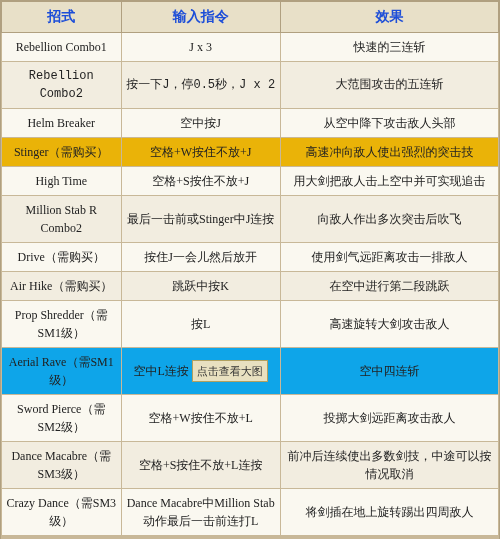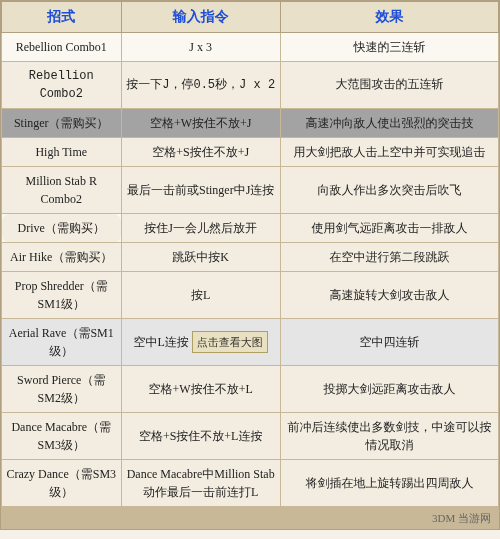--- a/index.html
+++ b/index.html
@@ -89,21 +89,26 @@
     <tr>
           <td style="width: 120px;">Rebellion Combo1</td>
           <td style="width: 160px;">J x 3</td>
           <td style="width: 220px;">快速的三连斩</td>
         </tr>
         <tr style="background: rgb(242, 237, 224); font-family: Liberation Mono, monospace;">
           <td style="width: 120px;">Rebellion Combo2</td>
           <td style="width: 160px;">按一下J，停0.5秒，J x 2</td>
           <td style="width: 220px;">大范围攻击的五连斩</td>
         </tr>
-        <tr style="background: #a3a3a3;">
+        <tr>
+          <td style="width: 120px;">Helm Breaker</td>
+          <td style="width: 160px;">空中按J</td>
+          <td style="width: 220px;">从空中降下攻击敌人头部</td>
+        </tr>
+        <tr style="background: #eab308;">
           <td style="width: 120px;">Stinger（需购买）</td>
           <td style="width: 160px;">空格+W按住不放+J</td>
           <td style="width: 220px;">高速冲向敌人使出强烈的突击技</td>
         </tr>
         <tr>
           <td style="width: 120px;">High Time</td>
           <td style="width: 160px;">空格+S按住不放+J</td>
           <td style="width: 220px;">用大剑把敌人击上空中并可实现追击</td>
         </tr>
         <tr style="background: rgb(242, 237, 224);">
@@ -119,21 +124,21 @@
         <tr style="background: rgb(242, 237, 224);">
           <td style="width: 120px;">Air Hike（需购买）</td>
           <td style="width: 160px;">跳跃中按K</td>
           <td style="width: 220px;">在空中进行第二段跳跃</td>
         </tr>
         <tr>
           <td style="width: 120px;">Prop Shredder（需SM1级）</td>
           <td style="width: 160px;">按L</td>
           <td style="width: 220px;">高速旋转大剑攻击敌人</td>
         </tr>
-        <tr style="background: #e5e5e5; border-radius: 19px;">
+        <tr style="background: #0ea5e9; border-radius: 19px;">
           <td style="width: 120px;">Aerial Rave（需SM1级）</td>
           <td style="width: 160px;"><span>空中L连按 </span><span class="btn-link">点击查看大图</span></td>
           <td style="width: 220px;">空中四连斩</td>
         </tr>
         <tr>
           <td style="width: 120px;">Sword Pierce（需SM2级）</td>
           <td style="width: 160px;">空格+W按住不放+L</td>
           <td style="width: 220px;">投掷大剑远距离攻击敌人</td>
         </tr>
         <tr style="background: rgb(242, 237, 224);">

